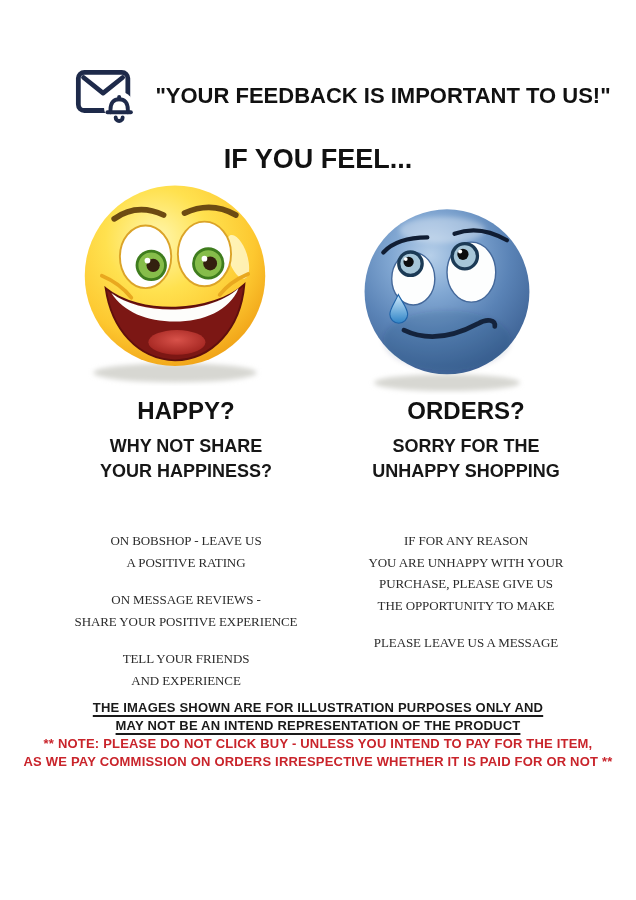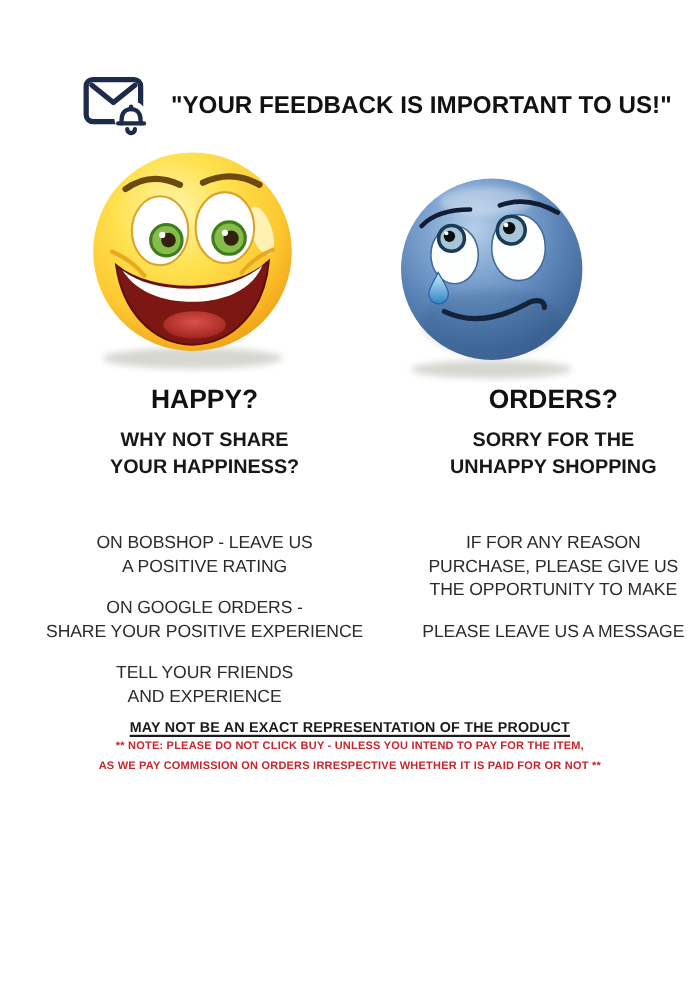--- a/index.html
+++ b/index.html
@@ -17,36 +17,36 @@
   
   .intro-heading{
     margin:14px 0 0 0;text-align:center;font-size:27px;font-weight:bold;color:#111;
     line-height:34px;
   }
   
   .faces-row{position:relative;height:216px;margin-top:4px;}
   .face-happy{position:absolute;left:80px;top:-3px;}
   .face-sad{position:absolute;left:358px;top:18px;}
   
-  .text-row{display:flex;padding:0 0 0 36px;gap:37px;}
+  .text-row{display:flex;padding:0 0 0 36px;}
   .col{text-align:center;}
   .col-left{width:300px;}
   .col-right{width:260px;margin-left:0;}
   .col-heading{margin:0;font-size:24px;font-weight:bold;line-height:30px;color:#111;}
   .col-sub{margin-top:8px;height:80px;font-size:18px;font-weight:bold;line-height:25px;color:#171717;}
-  .col-body{margin-top:8px;font-size:16px;line-height:21.5px;color:#2b2b2b;letter-spacing:-0.1px;}
+  .col-body{margin-top:8px;font-size:13px;line-height:21.5px;color:#2b2b2b;letter-spacing:-0.1px;font-family:Liberation Serif, serif;}
   .col-body p{margin:0 0 16px 0;}
   .col-body p:last-child{margin-bottom:0;}
   
   .footer{margin-top:8px;text-align:center;font-weight:bold;letter-spacing:0.2px;}
   .footer .disc-line{
     font-size:13px;line-height:18px;color:#1a1a1a;
     text-decoration:underline;text-decoration-thickness:1.5px;text-underline-offset:3px;
   }
-  .footer .note-line{font-size:10px;line-height:18px;color:#c9242b;}
+  .footer .note-line{font-size:13px;line-height:18px;color:#c9242b;}
 </style>
 </head>
 <body>
 
 <div class="canvas">
 
   <div class="header">
     <span class="mail-icon">
       <svg width="66" height="60" viewBox="0 0 76 68" aria-hidden="true">
         <g fill="none" stroke="#1e2a4a" stroke-width="5.5" stroke-linecap="round" stroke-linejoin="round">
@@ -58,20 +58,21 @@
           <path d="M52,40 v-2.5"></path>
           <path d="M42,55 v-3 c0,-8 4,-12 10,-12 s10,4 10,12 v3"></path>
           <path d="M38.5,55 h27"></path>
           <path d="M48,61 a4,4 0 0 0 8,0"></path>
         </g>
       </svg>
     </span>
     <h1 class="page-title">"YOUR FEEDBACK IS IMPORTANT TO US!"</h1>
   </div>
 
+  <h2 class="intro-heading">IF YOU FEEL...</h2>
 
   <div class="faces-row">
     <svg class="face-happy" width="190" height="209" viewBox="0 0 200 220" aria-hidden="true">
       <defs>
         <radialGradient id="gy" cx="40%" cy="30%" r="75%">
           <stop offset="0%" stop-color="#fff7b0"></stop>
           <stop offset="38%" stop-color="#ffe14f"></stop>
           <stop offset="72%" stop-color="#fdc830"></stop>
           <stop offset="100%" stop-color="#ef9f15"></stop>
         </radialGradient>
@@ -147,52 +148,54 @@
         <div>YOUR HAPPINESS?</div>
       </div>
       <div class="col-body">
         <p>
           </p>
           <div>ON BOBSHOP - LEAVE US</div>
           <div>A POSITIVE RATING</div>
         <p></p>
         <p>
           </p>
-          <div>ON GOOGLE ORDERS -</div>
+          <div>ON MESSAGE REVIEWS -</div>
           <div>SHARE YOUR POSITIVE EXPERIENCE</div>
         <p></p>
         <p>
           </p>
           <div>TELL YOUR FRIENDS</div>
           <div>AND EXPERIENCE</div>
         <p></p>
       </div>
     </section>
 
     <section class="col col-right">
       <h3 class="col-heading">ORDERS?</h3>
       <div class="col-sub">
         <div>SORRY FOR THE</div>
         <div>UNHAPPY SHOPPING</div>
       </div>
       <div class="col-body">
         <p>
           </p>
           <div>IF FOR ANY REASON</div>
+          <div>YOU ARE UNHAPPY WITH YOUR</div>
           <div>PURCHASE, PLEASE GIVE US</div>
           <div>THE OPPORTUNITY TO MAKE</div>
         <p></p>
         <p>
           </p>
           <div>PLEASE LEAVE US A MESSAGE</div>
         <p></p>
       </div>
     </section>
 
   </div>
 
   <div class="footer">
-    <div class="disc-line">MAY NOT BE AN EXACT REPRESENTATION OF THE PRODUCT</div>
+    <div class="disc-line">THE IMAGES SHOWN ARE FOR ILLUSTRATION PURPOSES ONLY AND</div>
+    <div class="disc-line">MAY NOT BE AN INTEND REPRESENTATION OF THE PRODUCT</div>
     <div class="note-line">** NOTE: PLEASE DO NOT CLICK BUY - UNLESS YOU INTEND TO PAY FOR THE ITEM,</div>
     <div class="note-line">AS WE PAY COMMISSION ON ORDERS IRRESPECTIVE WHETHER IT IS PAID FOR OR NOT **</div>
   </div>
 
 </div>
 
 </body></html>

